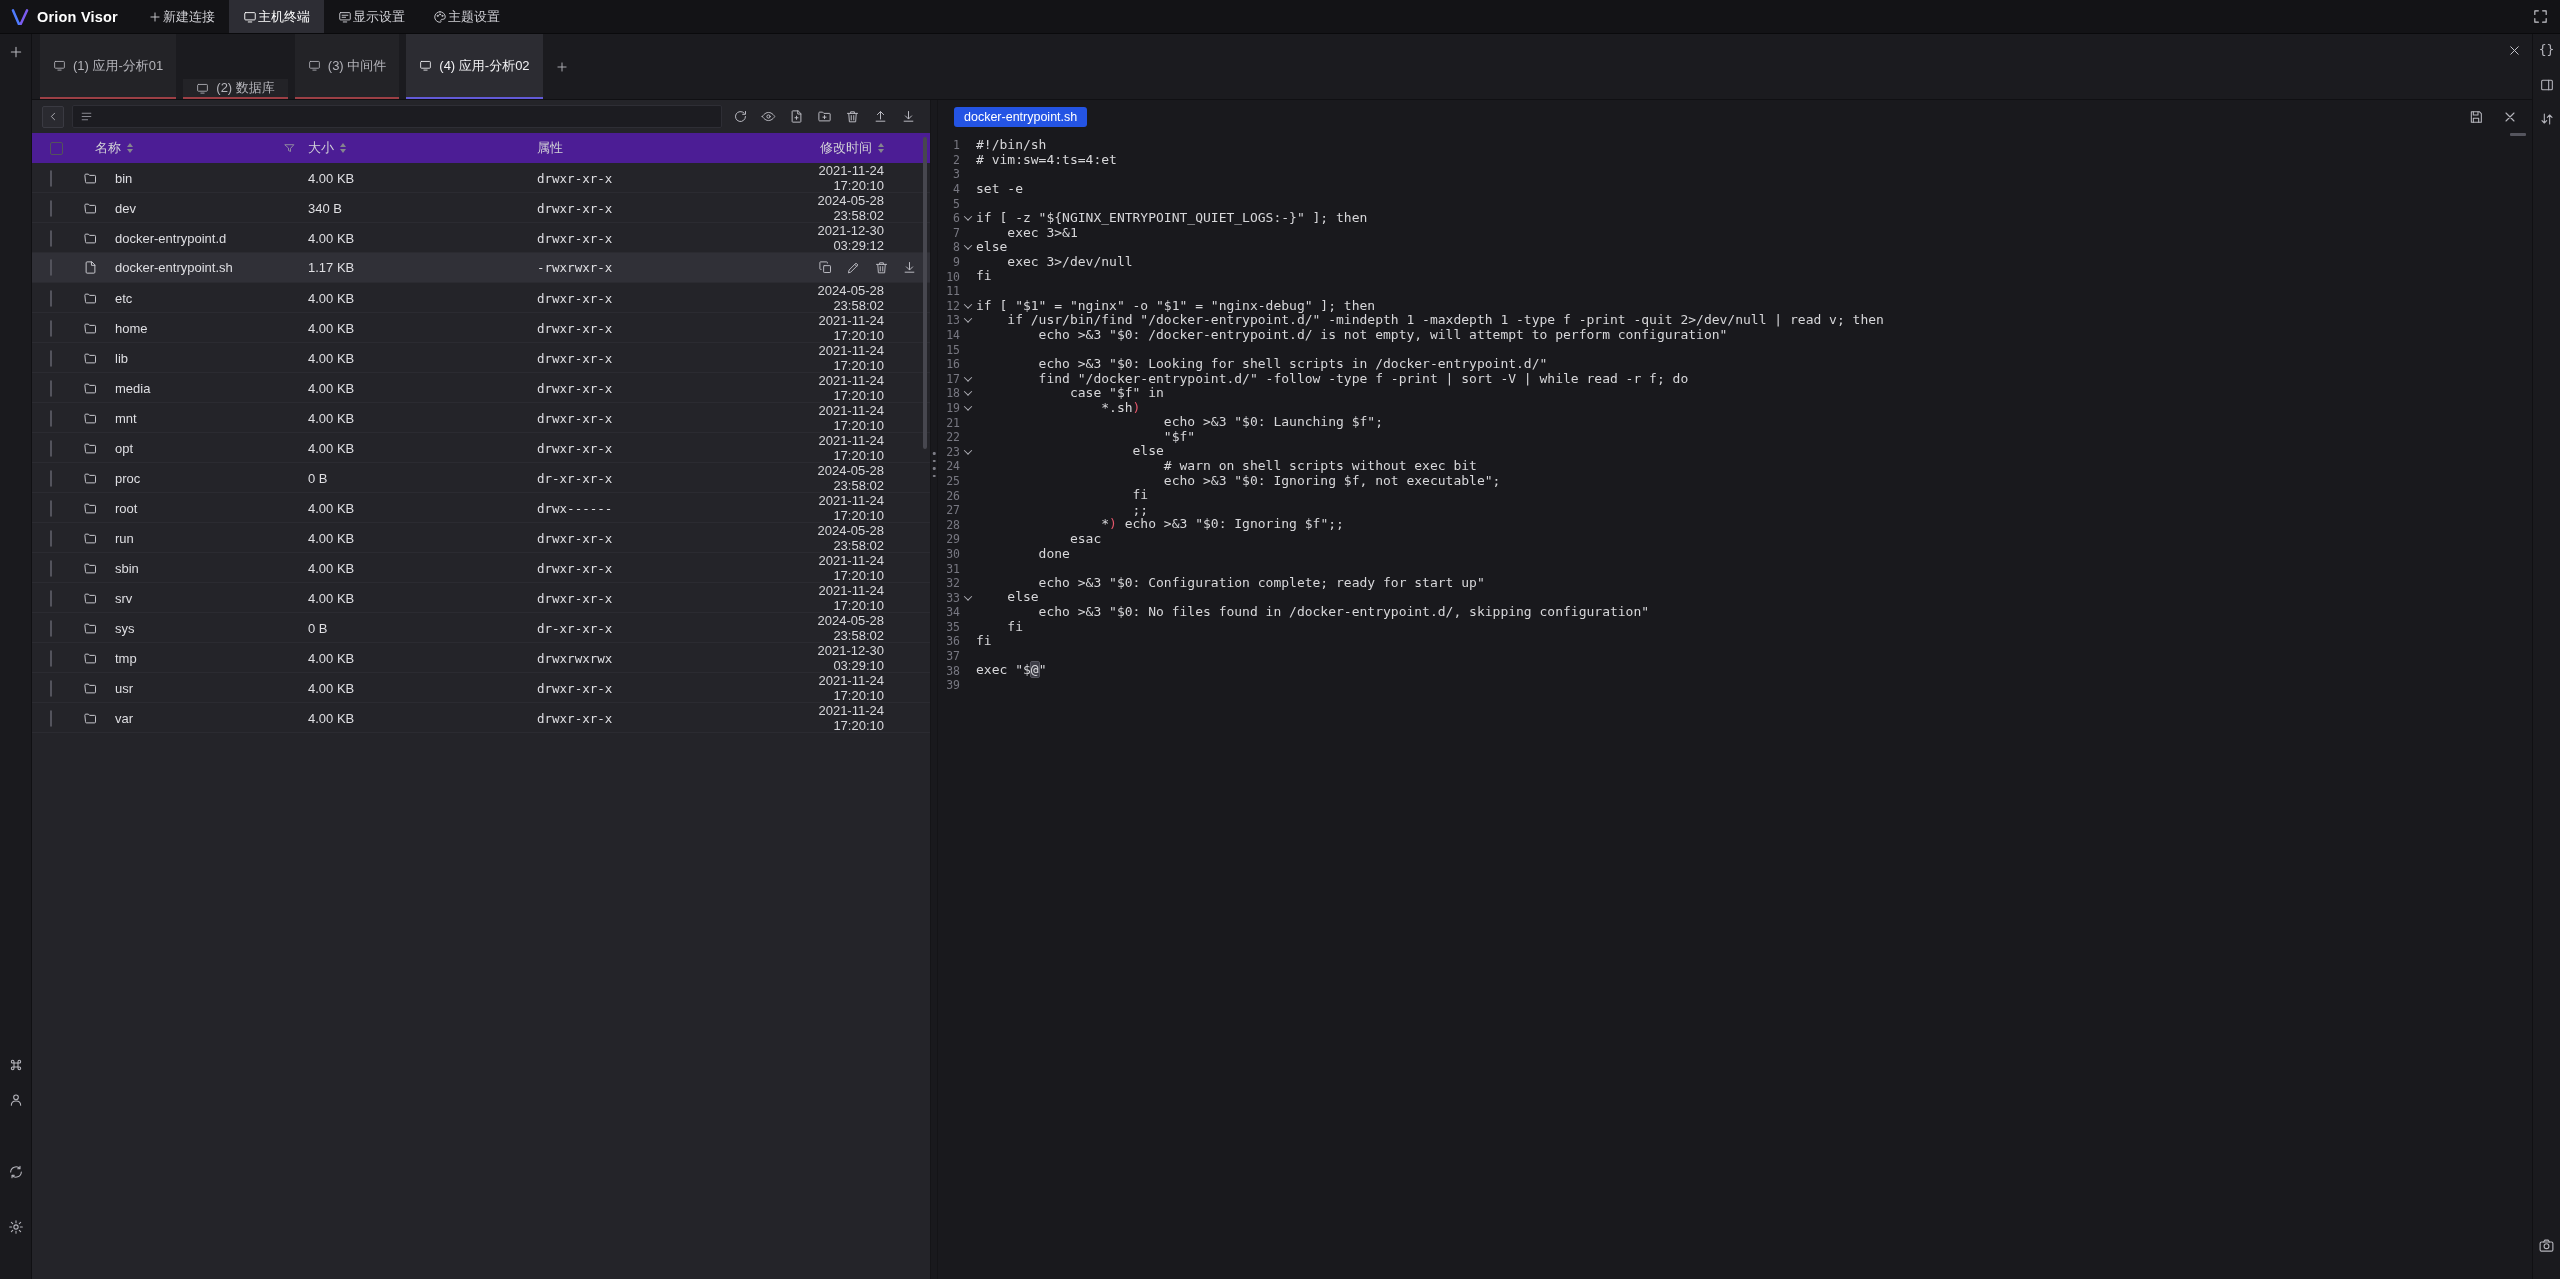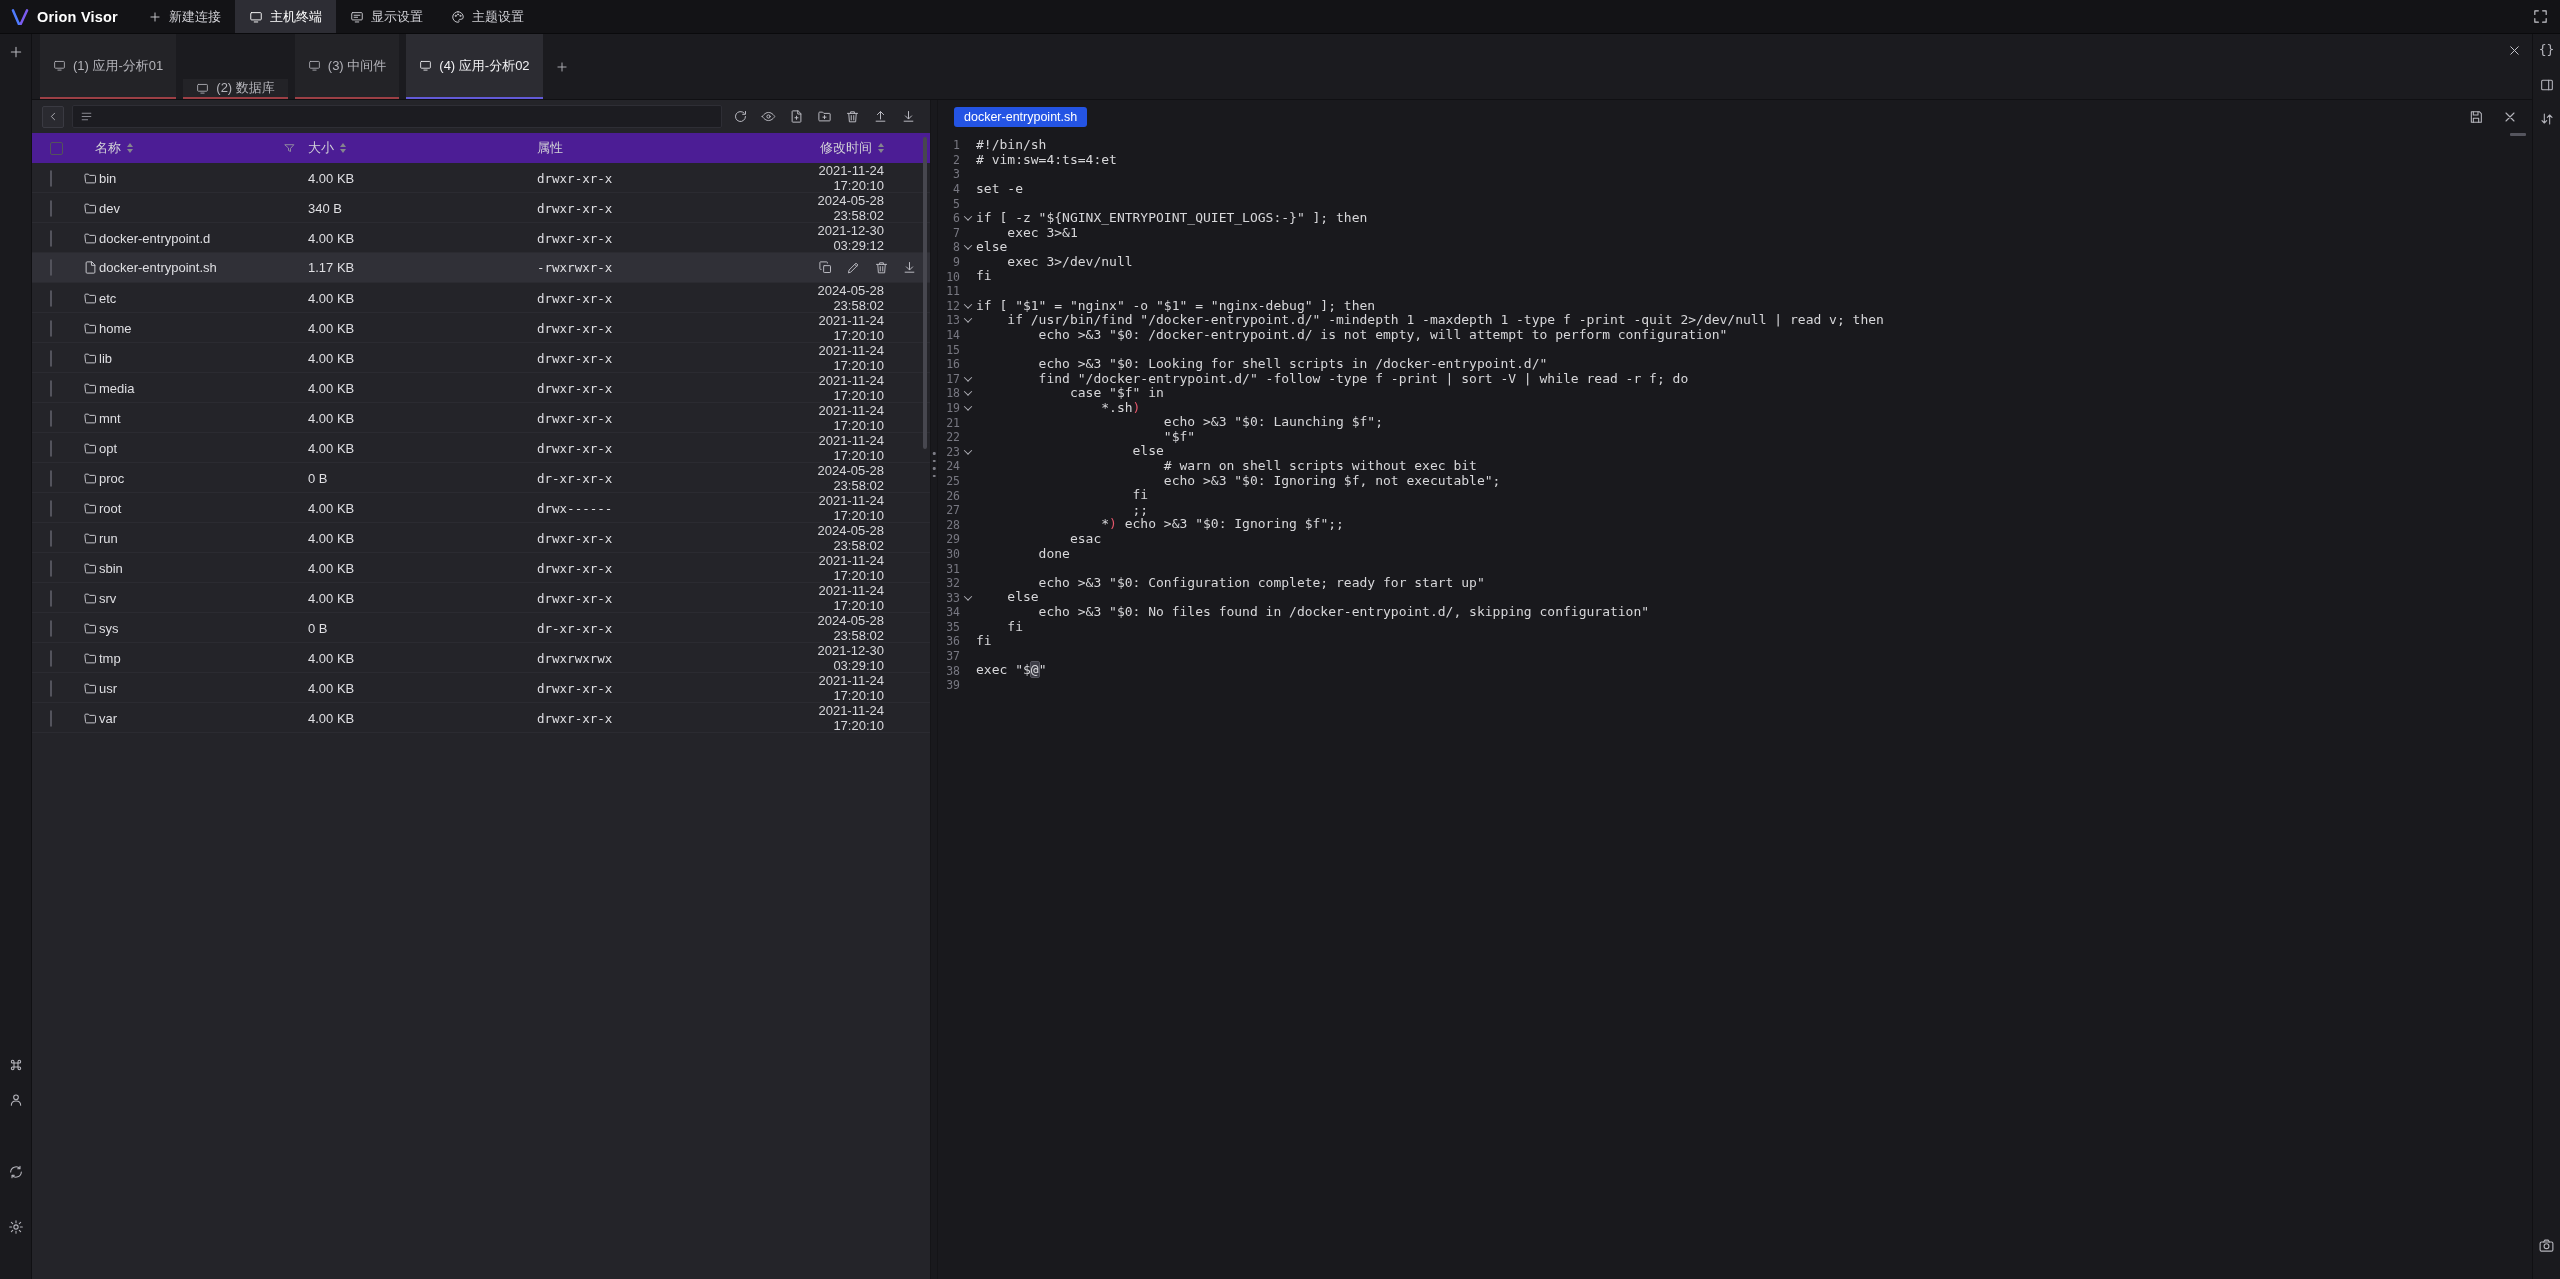--- a/index.html
+++ b/index.html
@@ -5,21 +5,21 @@
   *{margin:0;padding:0;box-sizing:border-box}
   html,body{background:#0b0b0d}
   .app{position:relative;width:2560px;height:1279px;background:#212126;overflow:hidden;
        font-family:"Liberation Sans","DejaVu Sans",sans-serif;color:#dcdce0;display:flex;flex-direction:column}
   svg.ic{stroke:currentColor;fill:none;stroke-width:1.6;stroke-linecap:round;stroke-linejoin:round;display:block}
 
   
   .topbar{flex:0 0 33px;background:#131316;display:flex;align-items:center;border-bottom:1px solid #0a0a0c}
   .logo{display:flex;align-items:center;gap:7px;padding:0 16px 0 10px}
   .logo-text{font-size:14.5px;font-weight:bold;color:#ffffff;letter-spacing:.2px}
-  .nav-item{height:33px;display:flex;align-items:center;gap:7px;padding:0 14px;font-size:13px;color:#cfcfd4;cursor:pointer}
+  .nav-item{height:33px;display:flex;align-items:center;gap:1px;padding:0 14px;font-size:13px;color:#cfcfd4;cursor:pointer}
   .nav-item.active{background:#2d2d34;color:#ffffff}
   .topbar-right{margin-left:auto;display:flex;align-items:center;padding-right:11px;color:#c9c9cf}
 
   
   .body{flex:1;display:flex;min-height:0}
   .left-rail{flex:0 0 32px;background:#1a1a1e;border-right:1px solid #101013;position:relative;color:#b5b5bc}
   .right-rail{flex:0 0 28px;background:#1a1a1e;border-left:1px solid #101013;position:relative;color:#b5b5bc}
   .rail-ic{position:absolute;left:50%;transform:translateX(-50%);width:18px;height:18px;display:flex;align-items:center;justify-content:center;cursor:pointer}
   .center{flex:1;display:flex;flex-direction:column;min-width:0}
 
@@ -49,21 +49,21 @@
   .sorter{display:inline-flex;flex-direction:column;gap:2px;margin-left:6px}
   .sorter i{width:0;height:0;border-left:3.5px solid transparent;border-right:3.5px solid transparent;display:block}
   .sorter .up{border-bottom:4px solid #85858e}
   .sorter .down{border-top:4px solid #85858e}
   .funnel{margin-left:auto;margin-right:12px;color:#9a9aa2}
 
   .fm-rows{flex:1;overflow:hidden}
   .fr{height:30px;border-bottom:1px solid #2b2b31;font-size:13px;color:#dfdfe3}
   .fr.hover{background:#303037}
   .cb{width:13px;height:13px;border:1.5px solid #53535c;border-radius:2px;margin-left:18px;background:transparent;cursor:pointer}
-  .c-name{display:flex;align-items:center;gap:1px;padding-left:2px;overflow:hidden}
+  .c-name{display:flex;align-items:center;gap:17px;padding-left:2px;overflow:hidden}
   .ficon{width:16px;height:16px;display:flex;align-items:center;justify-content:center;color:#c6c6cc;flex:0 0 16px}
   .fr .i-file{display:none}
   .fr.is-file .i-file{display:flex}
   .fname{white-space:nowrap;cursor:pointer}
   .c-attr{font-family:"DejaVu Sans Mono",monospace;font-size:12.5px}
   .c-time{text-align:right;padding-right:46px;color:#d7d7db}
   .fr .actions{display:none}
   .fr.hover .actions{display:flex;justify-content:flex-end;gap:12px;padding-right:26px;color:#b9b9c0}
   .act{width:16px;height:16px;display:flex;align-items:center;justify-content:center;cursor:pointer}
   .fm-scroll{position:absolute;right:3px;top:37px;width:4px;height:312px;background:#47474f;border-radius:2px}

